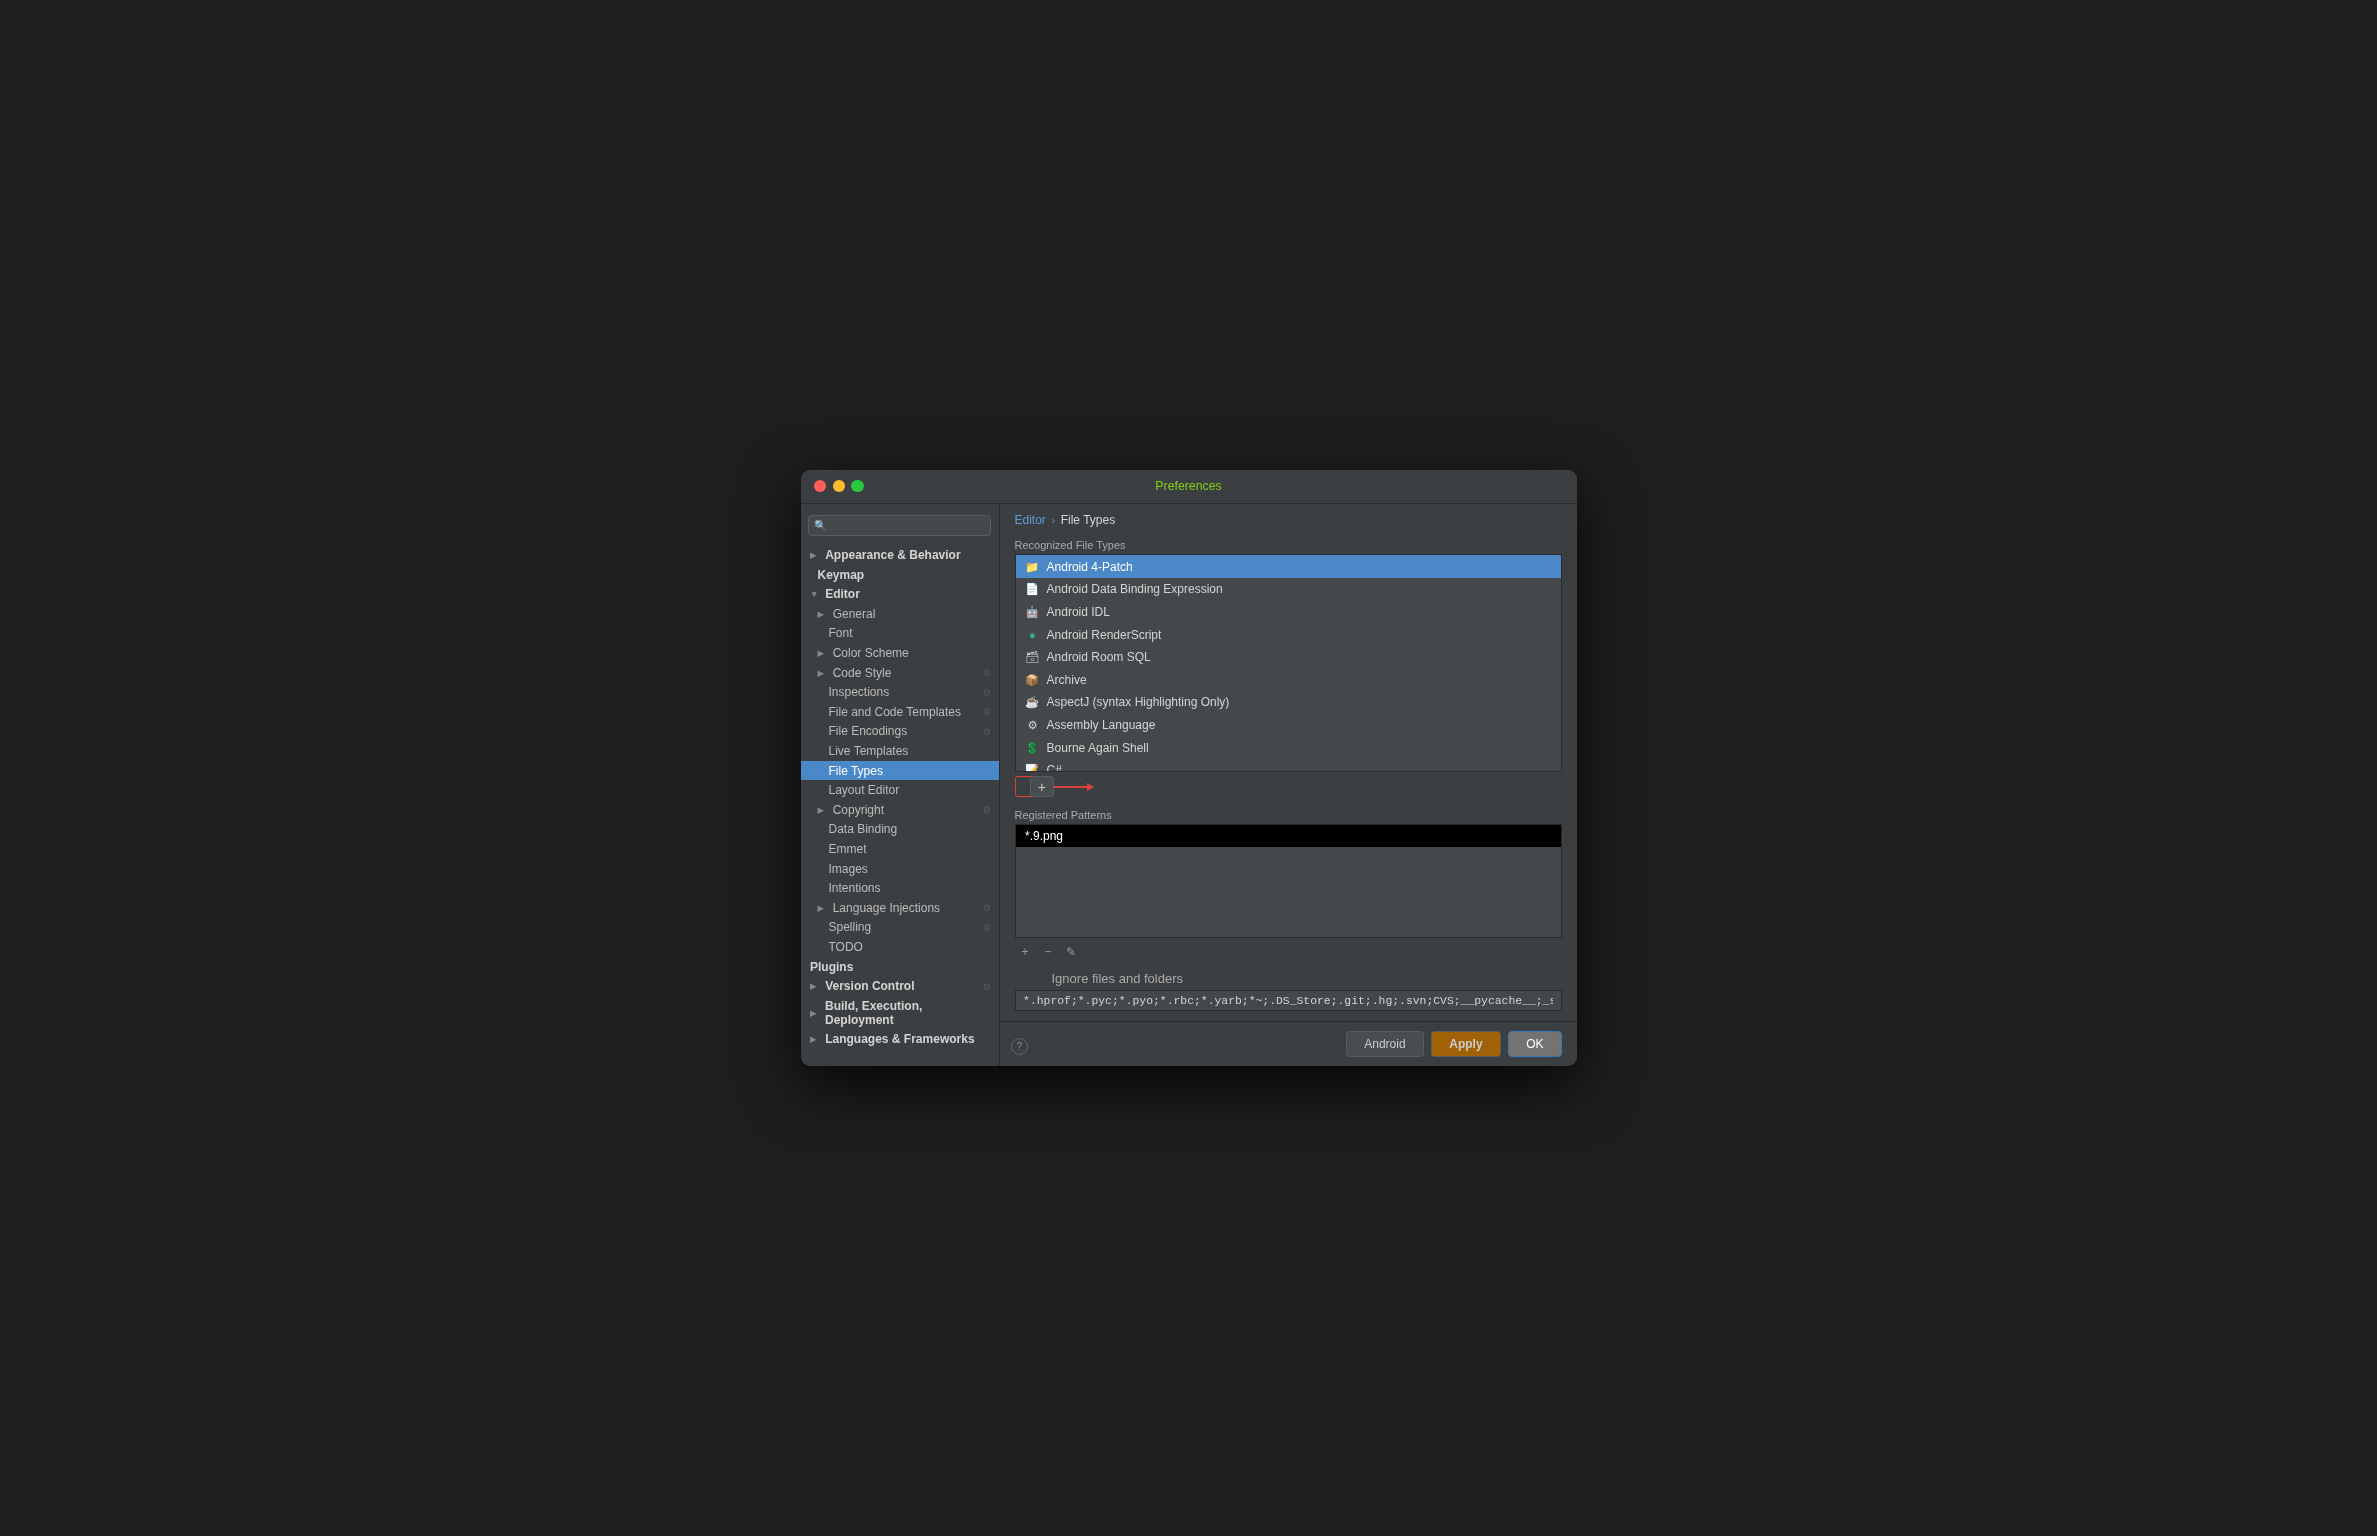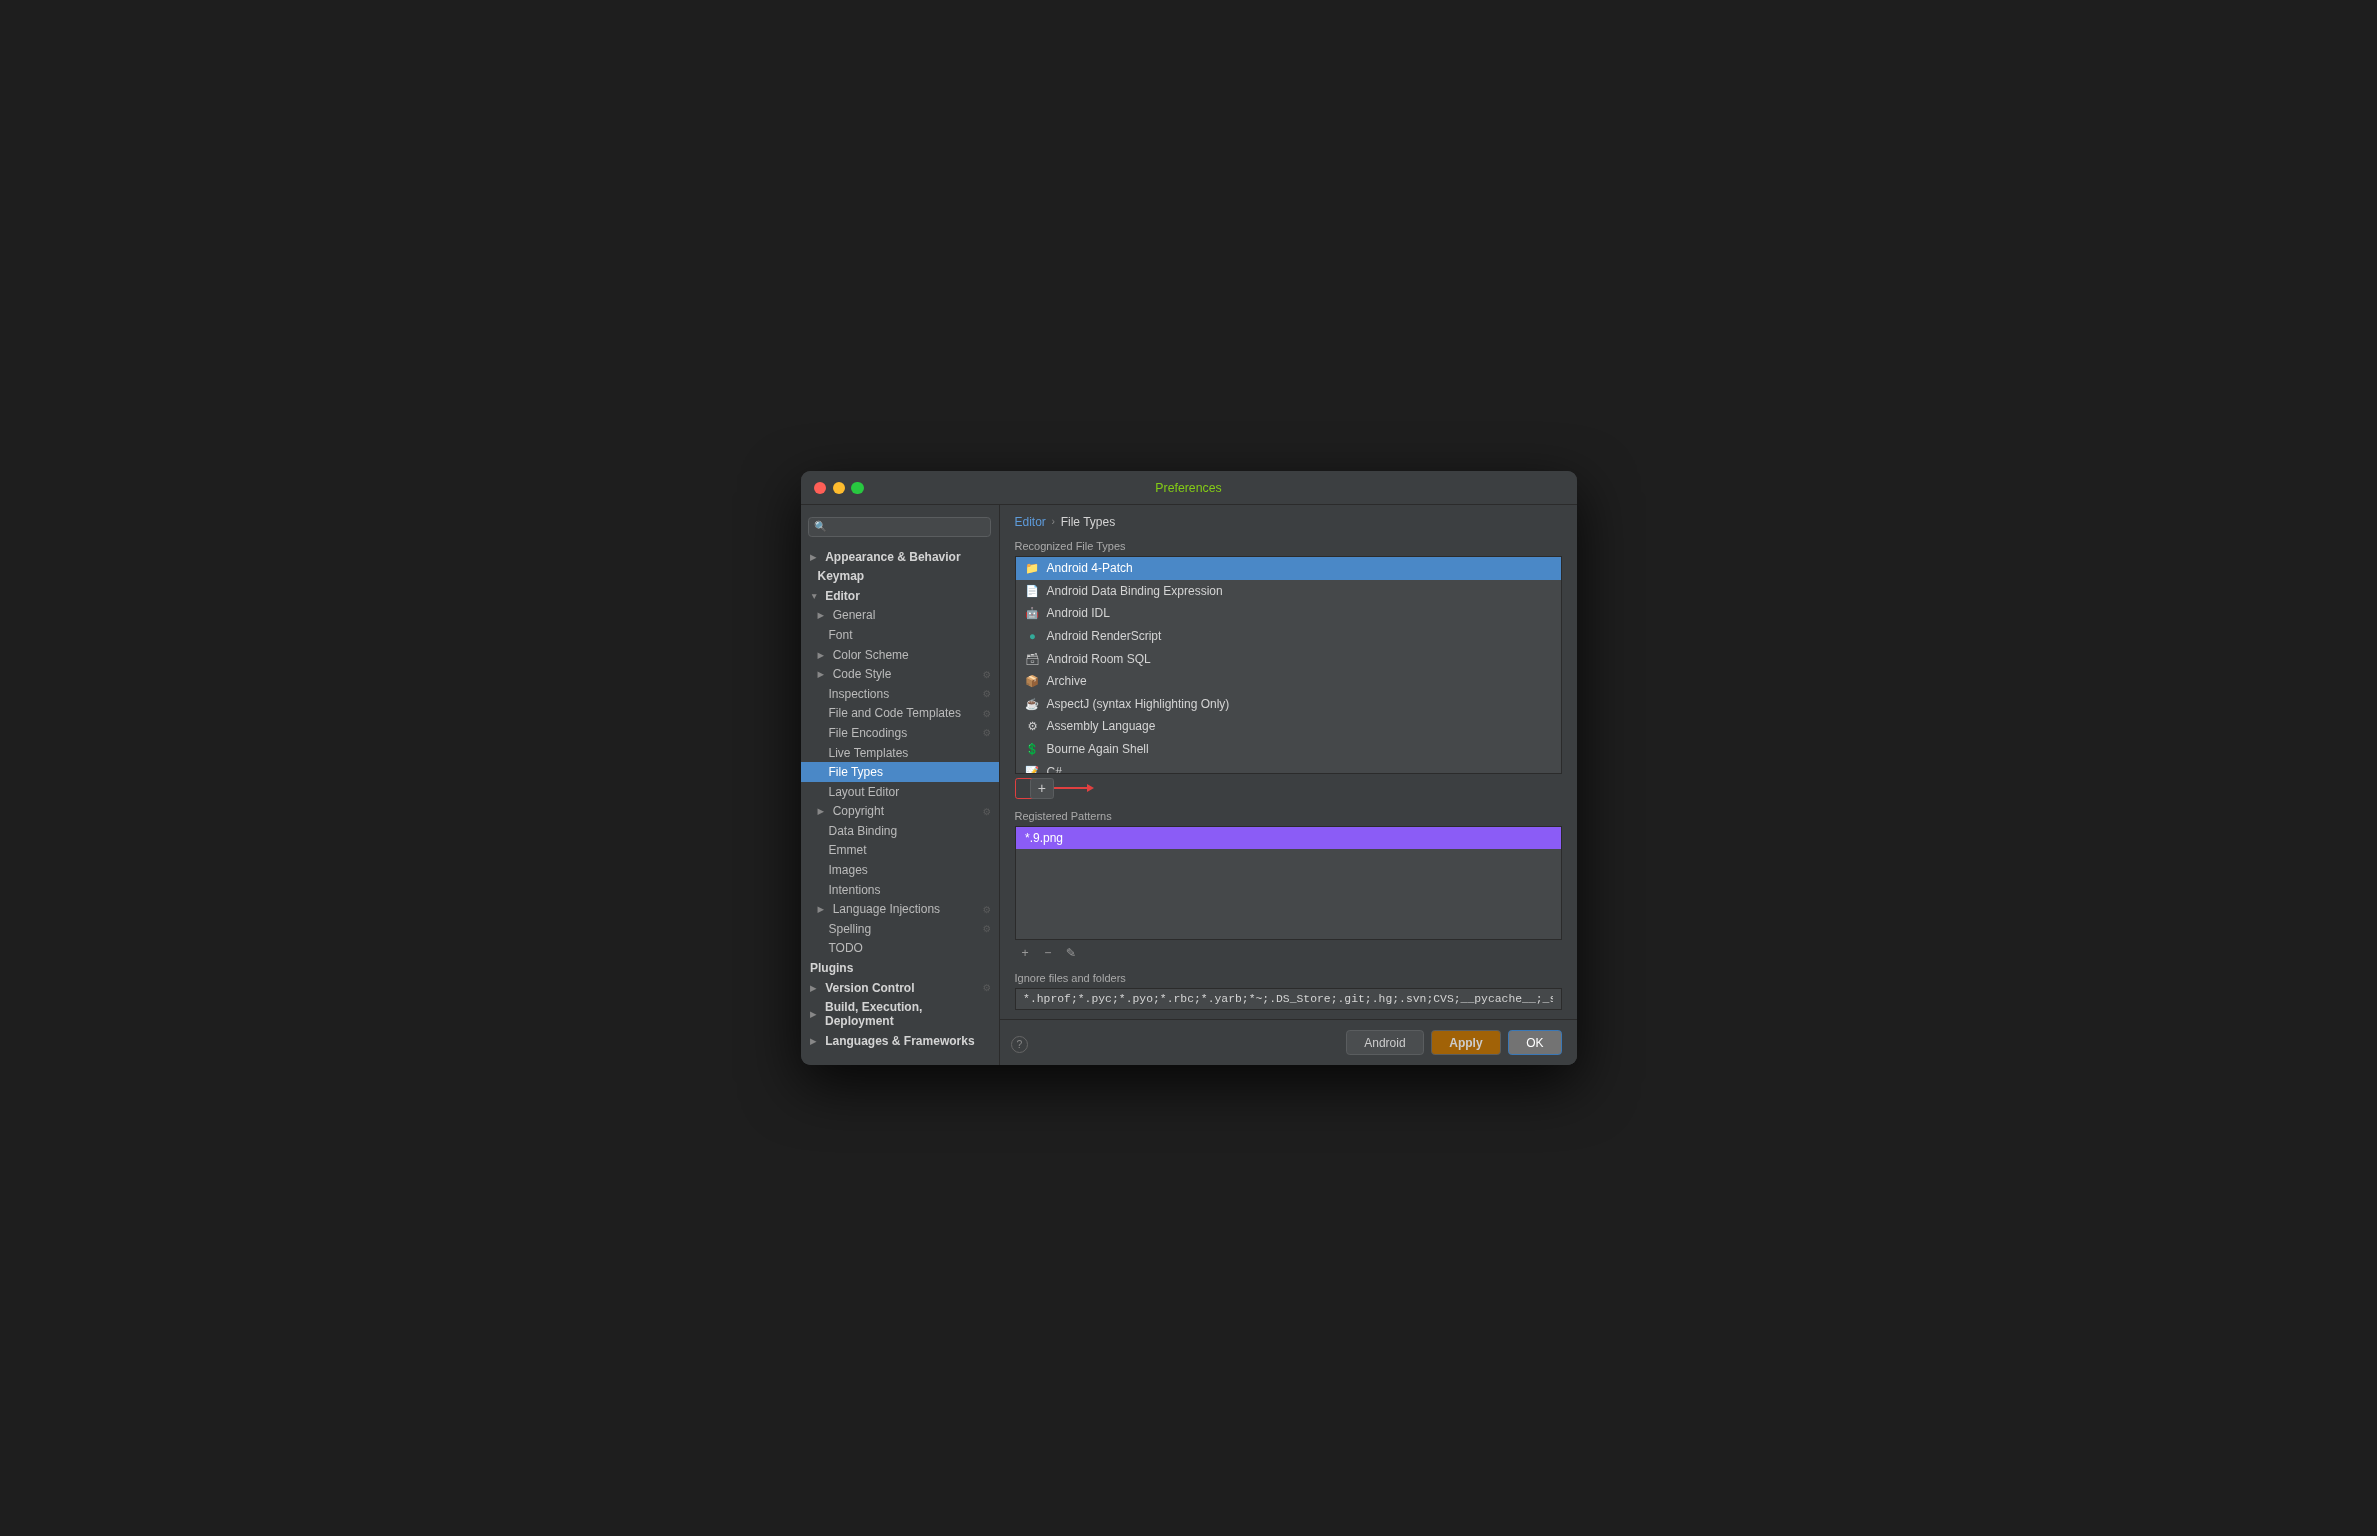--- a/index.html
+++ b/index.html
@@ -207,21 +207,21 @@
     }
     .patterns-list::-webkit-scrollbar { width: 7.6px; }
     .patterns-list::-webkit-scrollbar-track { background: #45484a; }
     .patterns-list::-webkit-scrollbar-thumb { background: #666; }
     .pattern-item {
       padding: 3.8px 9.5px;
       font-size: 12px;
       color: #d4d4d4;
       cursor: pointer;
     }
-    .pattern-item.selected { background: #8b5cf6; color: #fff; }
+    .pattern-item.selected { background: #000000; color: #fff; }
     .patterns-buttons {
       display: flex;
       gap: 1.9px;
       padding: 3.8px 0;
     }
     .small-icon-btn {
       width: 21px;
       height: 19px;
       background: transparent;
       border: 0.9px solid transparent;
@@ -230,23 +230,24 @@
       font-size: 12.3px;
       cursor: pointer;
       display: flex;
       align-items: center;
       justify-content: center;
     }
     .ignore-section {
       padding: 5.7px 15px 9.5px 15px;
     }
     .ignore-label {
-      font-size: 11px;
+      font-size: 13px;
       color: #aaa;
       padding-bottom: 3.8px;
+      margin-left: 37px;
     }
     .ignore-input {
       width: 100%;
       background: #45484a;
       border: 0.9px solid #2b2b2b;
       color: #d4d4d4;
       font-size: 11.4px;
       padding: 3.8px 7.6px;
       outline: none;
       font-family: 'Courier New', monospace;

